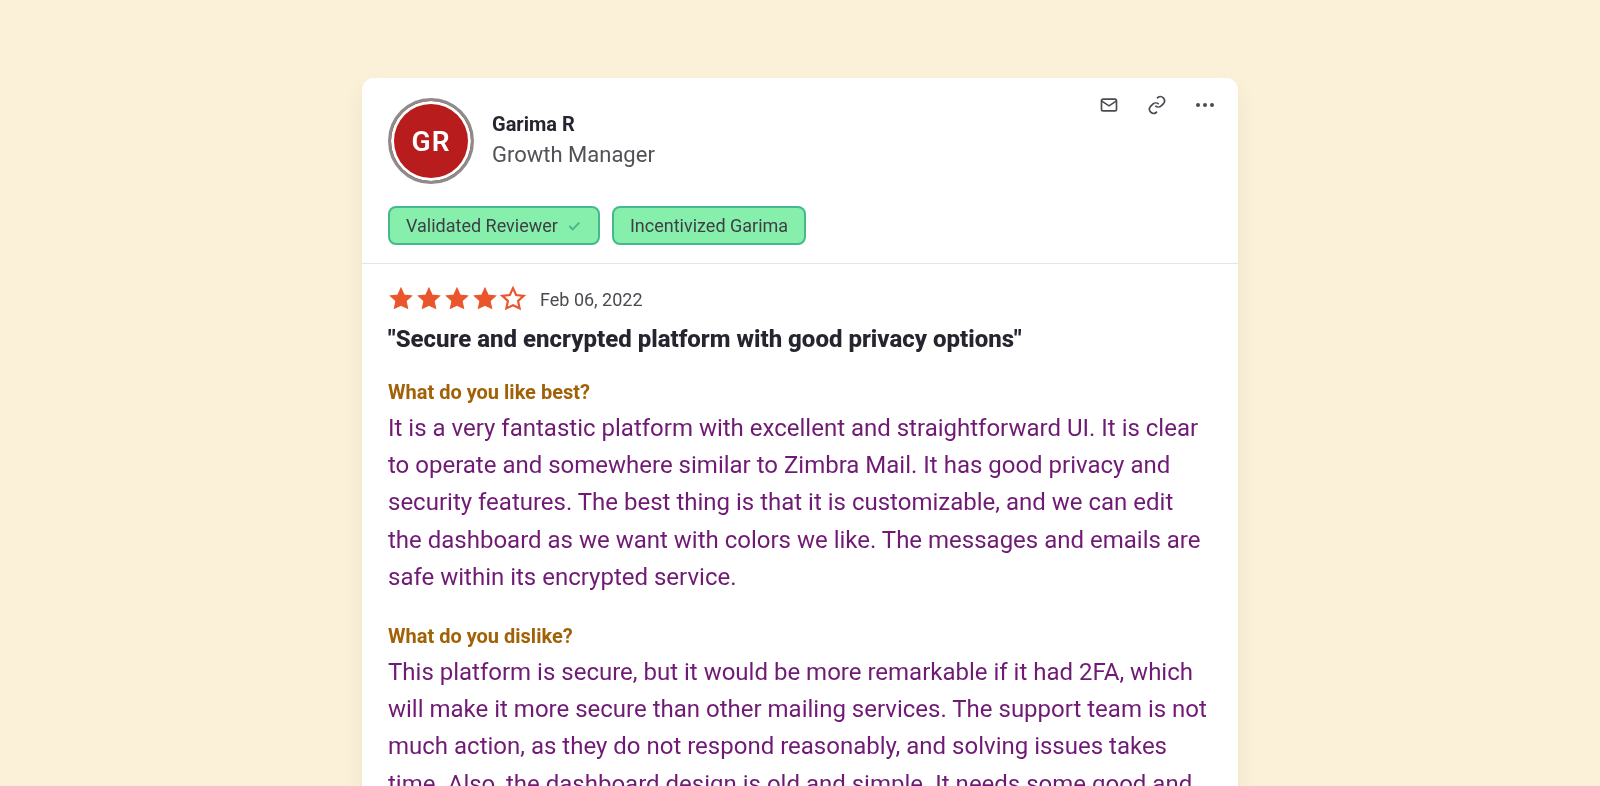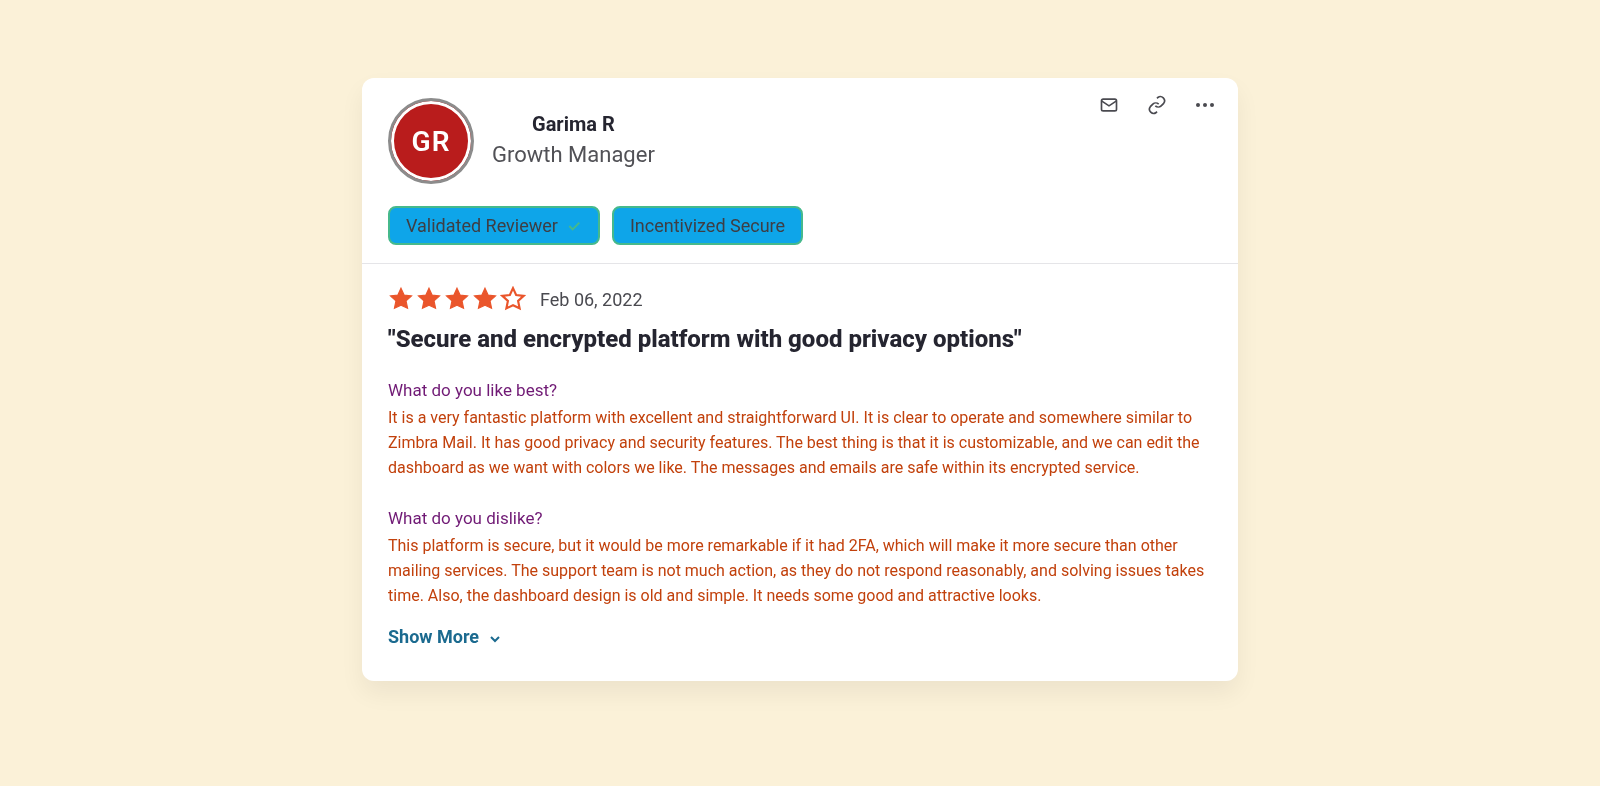--- a/index.html
+++ b/index.html
@@ -44,21 +44,20 @@
     color: #fff;
     font-size: 28px;
     font-weight: 600;
     letter-spacing: 1px;
   }
   .reviewer-meta .name {
     font-weight: 700;
     font-size: 20px;
     color: #252530;
     margin-bottom: 4px;
-    text-align: center;
   }
   .reviewer-meta .job,
   .reviewer-meta .company {
     font-size: 22px;
     color: #515156;
     line-height: 1.4;
   }
   .actions {
     position: absolute;
     top: 16px; right: 22px;
@@ -86,21 +85,21 @@
   }
   .badge {
     border: 2px solid #46b98c;
     border-radius: 8px;
     padding: 7px 16px;
     font-size: 18px;
     color: #3e3e44;
     display: flex;
     align-items: center;
     gap: 8px;
-    background: #0ea5e9;
+    background: #86efac;
   }
   .badge .check {
     color: #46b98c;
     display: inline-flex;
   }
   .badge .check svg { width: 16px; height: 16px; stroke: #46b98c; stroke-width: 3; fill: none; }
 
   .divider {
     height: 1px; width: 100%; background: #e5e5e8;
   }
@@ -124,28 +123,28 @@
     color: #4a4a50;
   }
   .title {
     font-size: 24px;
     font-weight: 800;
     color: #252530;
     margin-bottom: 26px;
     line-height: 1.25;
   }
   .q {
-    font-size: 17px;
-    font-weight: 400;
+    font-size: 20px;
+    font-weight: 700;
+    color: #a16207;
+    margin-bottom: 6px;
+  }
+  .a {
+    font-size: 24px;
     color: #701a75;
-    margin-bottom: 6px;
-  }
-  .a {
-    font-size: 16px;
-    color: #c2410c;
     line-height: 1.55;
     margin-bottom: 28px;
   }
   .show-more {
     display: inline-flex;
     align-items: flex-end;
     gap: 8px;
     color: #1b6a8f;
     font-weight: 700;
     font-size: 18px;
@@ -196,21 +195,21 @@
     <div class="badges">
       <div class="badge">
         <span>Validated Reviewer</span>
         <span class="check">
           <svg viewBox="0 0 24 24">
               <path d="M5 12l5 5L20 7"></path>
             </svg>
         </span>
       </div>
       <div class="badge">
-        <span>Incentivized Secure</span>
+        <span>Incentivized Garima</span>
       </div>
     </div>
 
   </div>
 
   <div class="divider"></div>
 
   <div class="card-body">
 
     <div class="rating-row">

